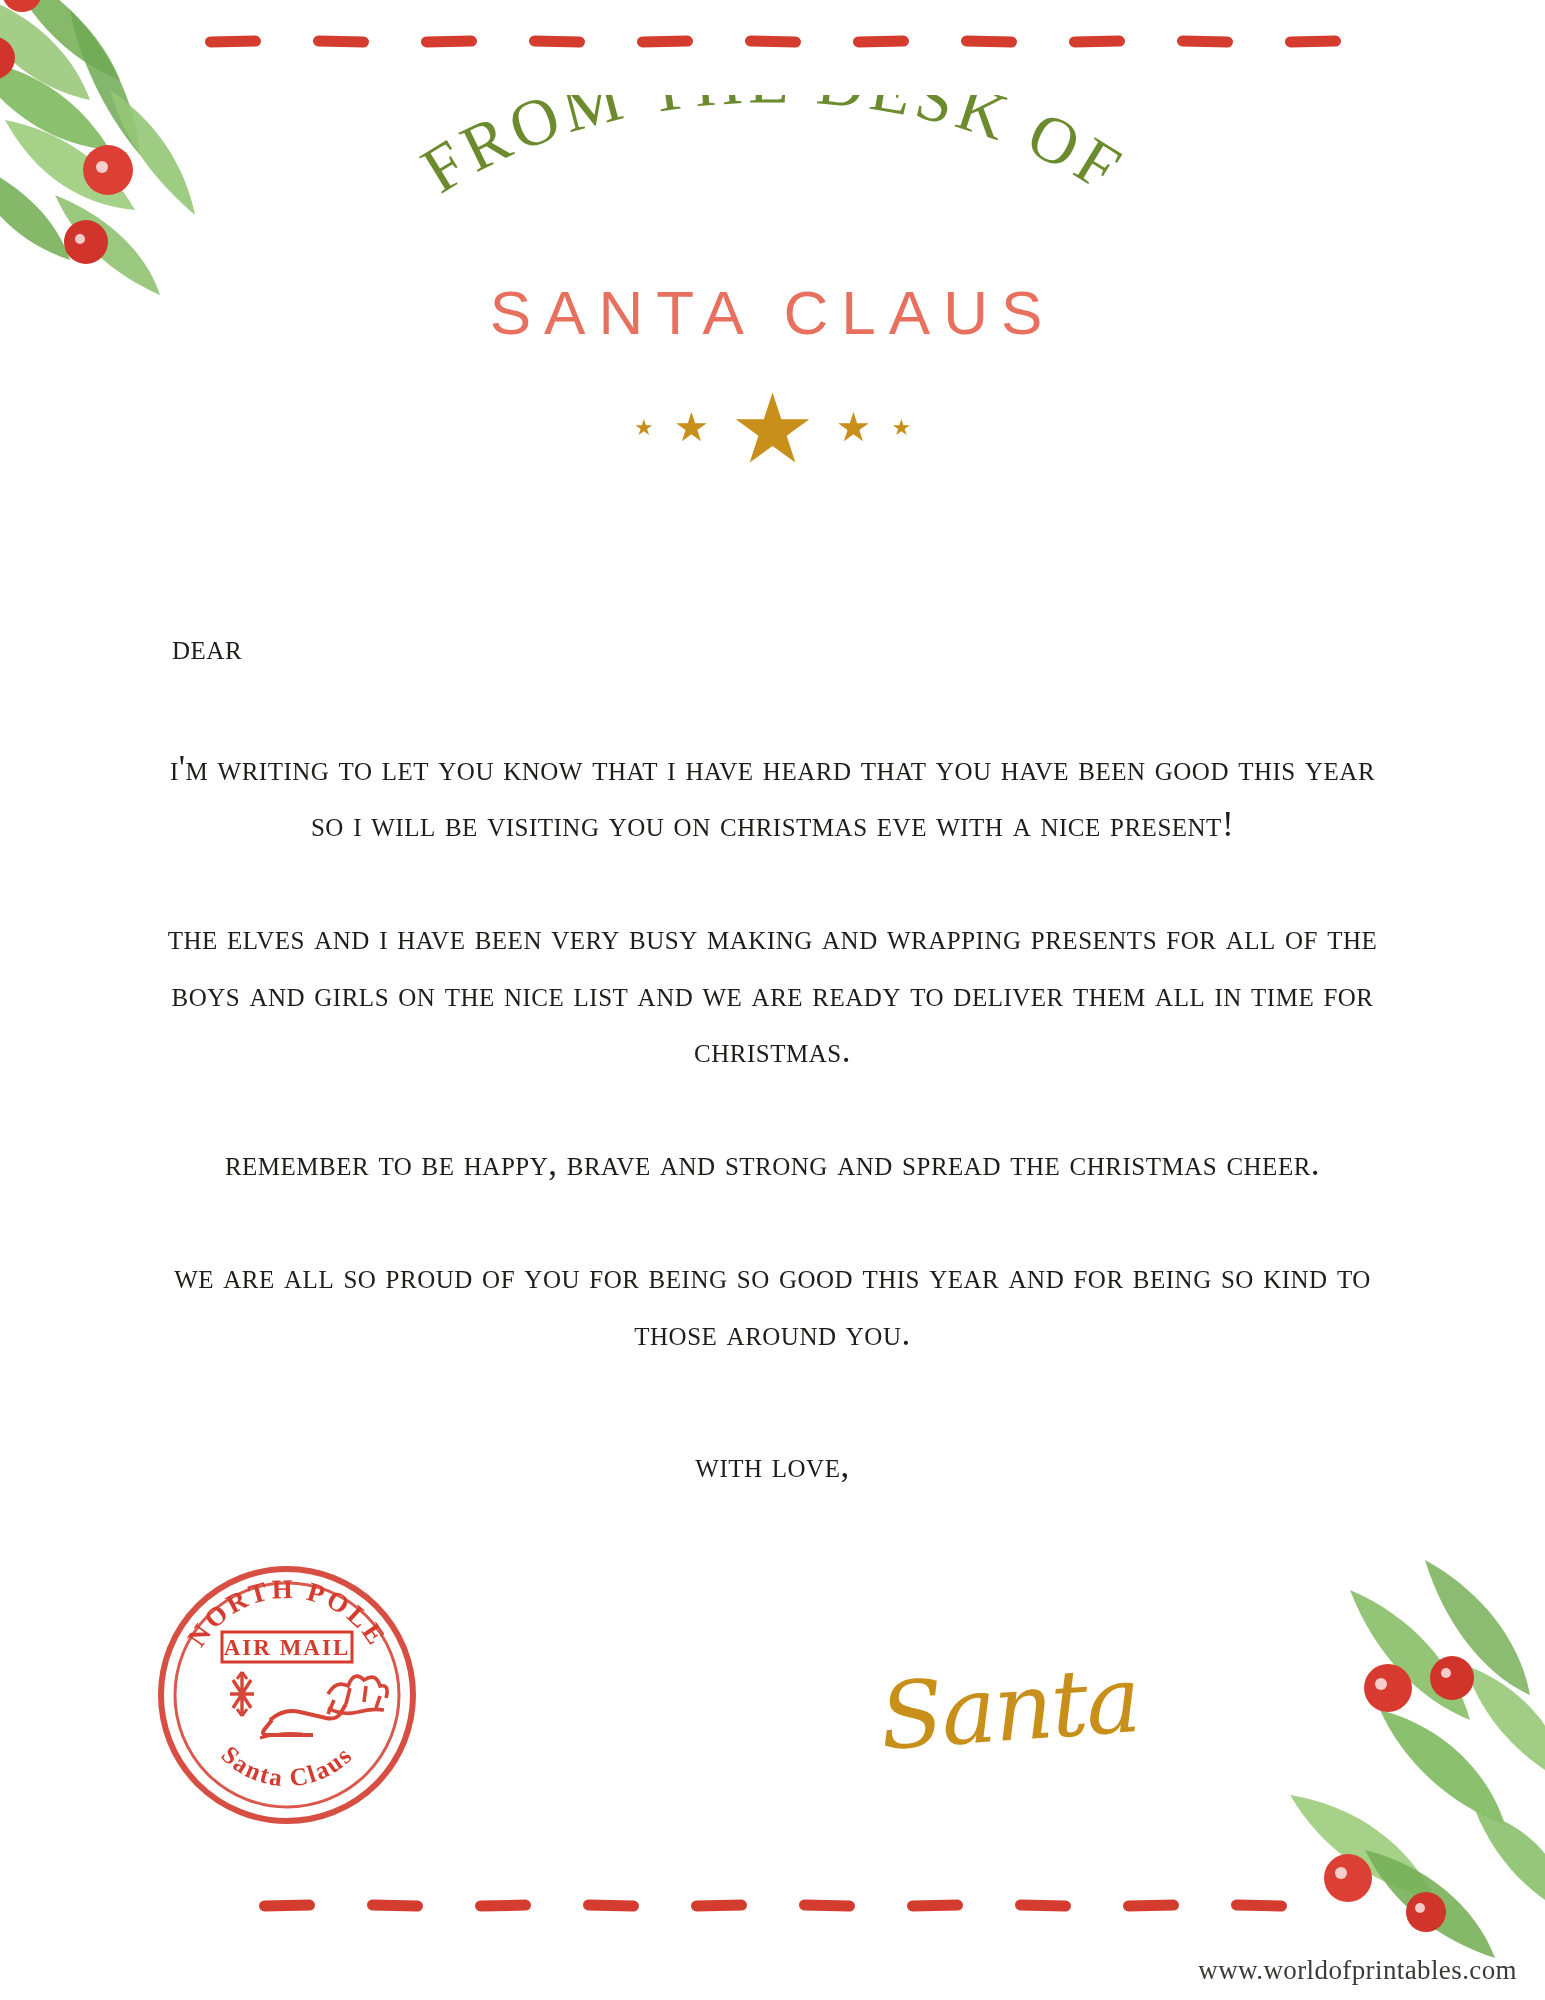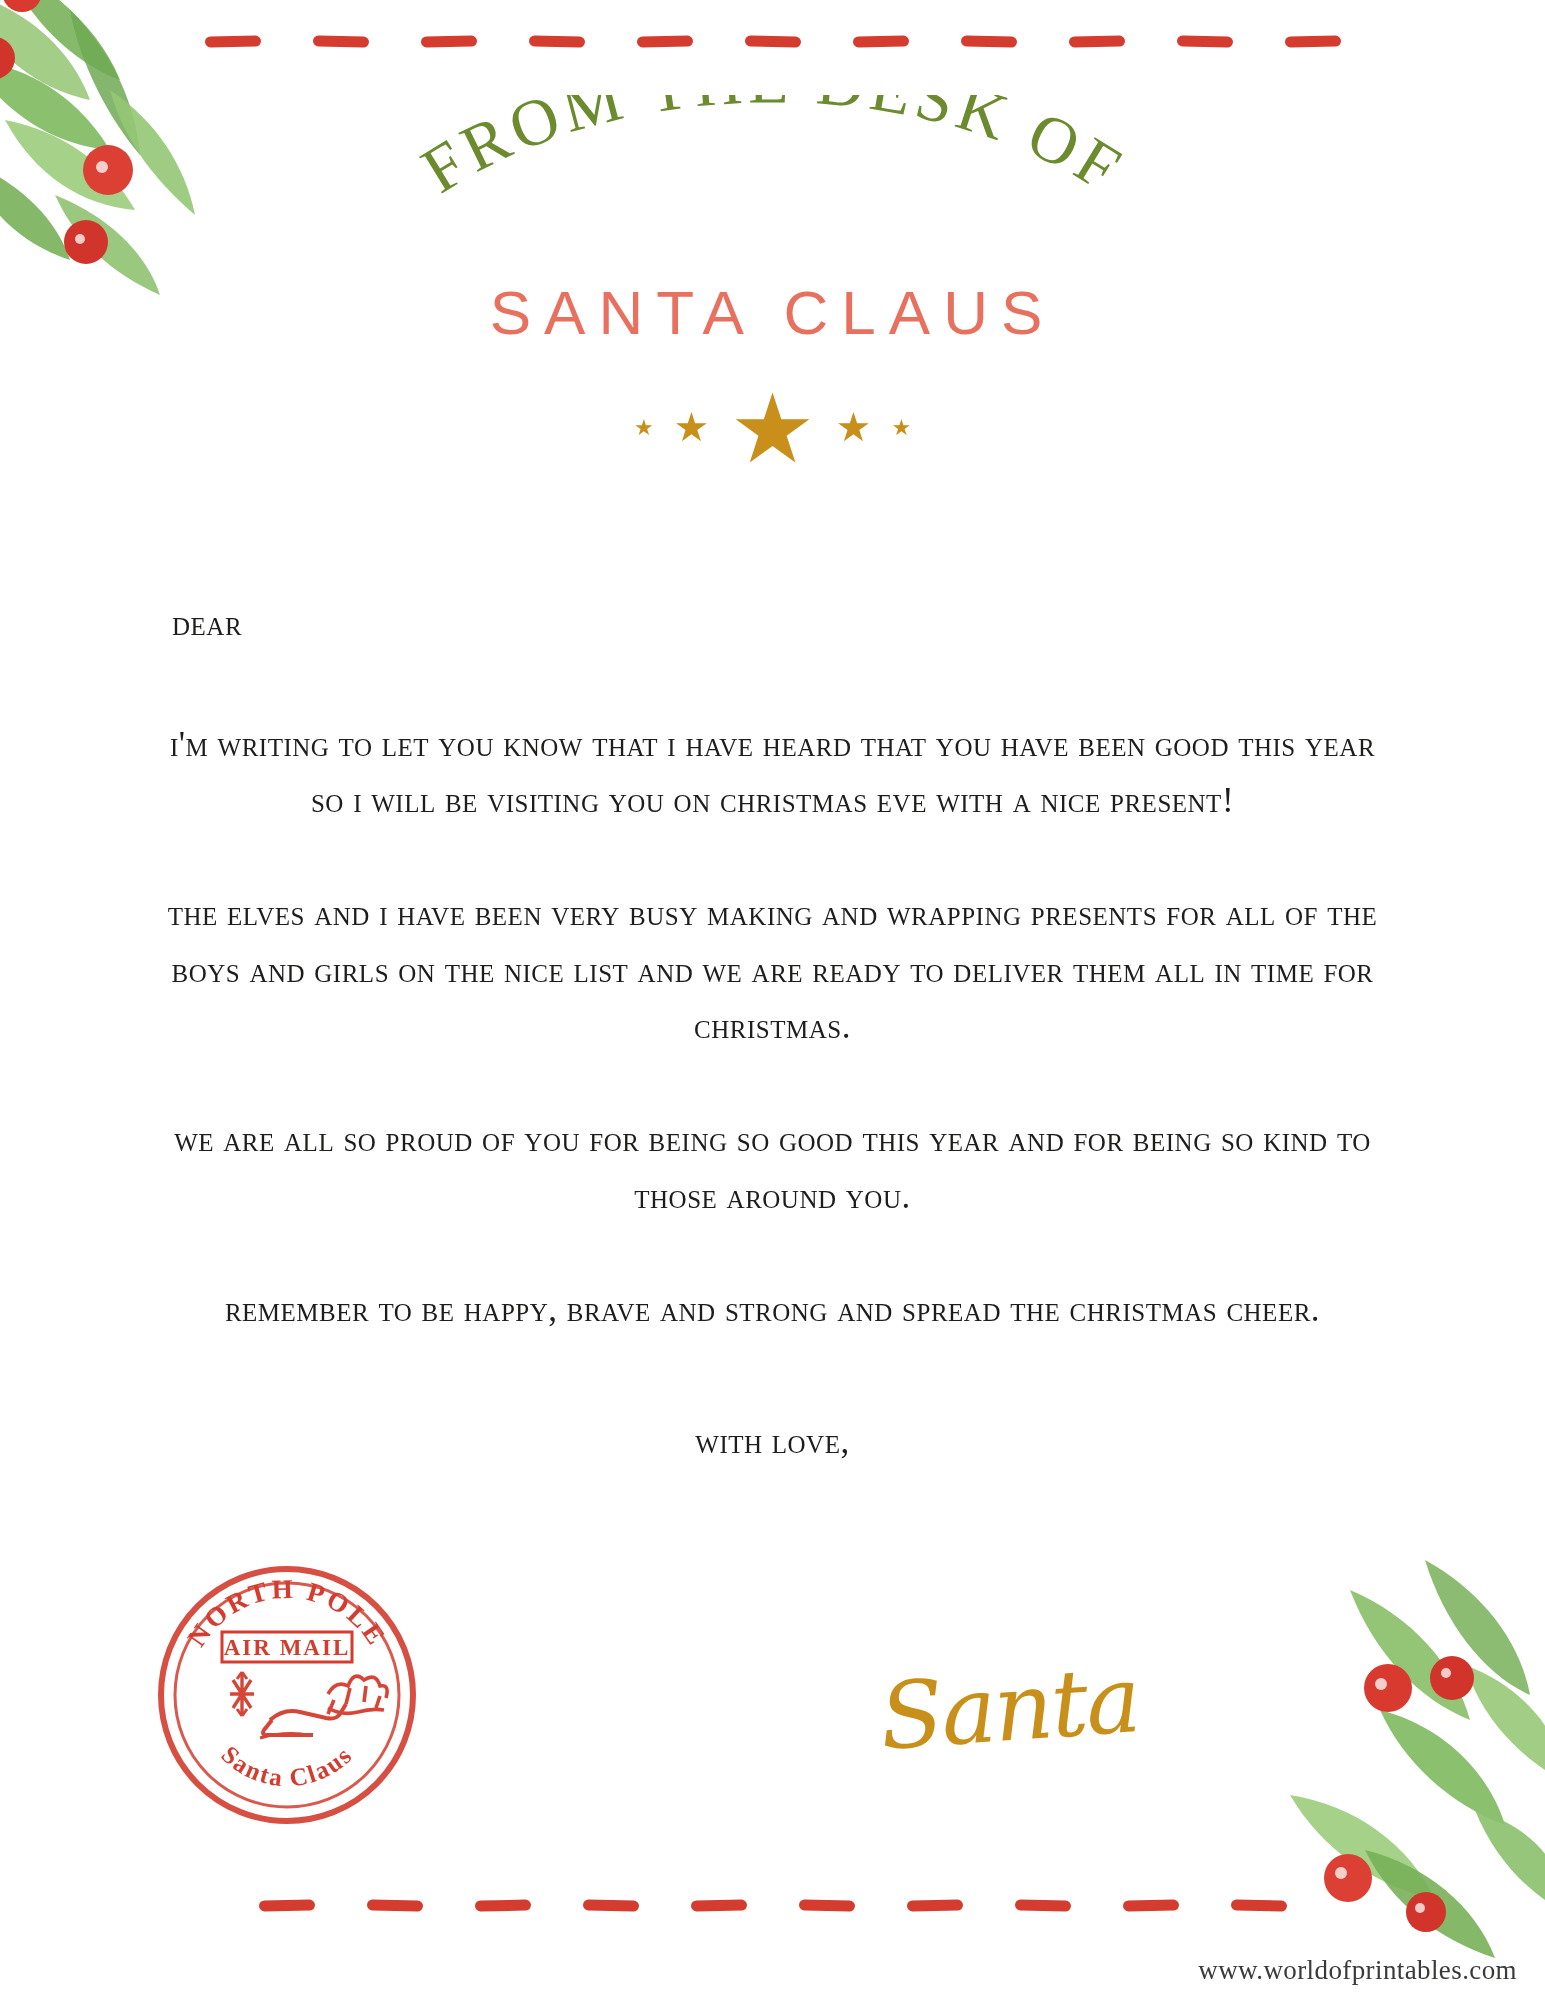--- a/index.html
+++ b/index.html
@@ -83,21 +83,21 @@
   }
   .s1 { font-size: 22px; }
   .s2 { font-size: 40px; }
   .s3 { font-size: 96px; margin-top: 4px; }
   .s4 { font-size: 40px; }
   .s5 { font-size: 22px; }
 
   
   .letter {
     position: absolute;
-    top: 596px;
+    top: 620px;
     left: 150px;
     width: 1245px;
     color: #1d1d1b;
     font-family: "Liberation Serif", serif;
     font-size: 35px;
     line-height: 1.62;
     letter-spacing: 0.5px;
     text-align: center;
   }
   .letter p {
@@ -216,22 +216,22 @@
     <span class="star s3">★</span>
     <span class="star s4">★</span>
     <span class="star s5">★</span>
   </div>
 </div>
 
 <div class="letter">
   <p class="salutation">Dear</p>
   <p>I'm writing to let you know that I have heard that you have been good this year so I will be visiting you on Christmas Eve with a nice present!</p>
   <p>The elves and I have been very busy making and wrapping presents for all of the boys and girls on the nice list and we are ready to deliver them all in time for Christmas.</p>
+  <p>Remember to be happy, brave and strong and spread the Christmas cheer.</p>
   <p>We are all so proud of you for being so good this year and for being so kind to those around you.</p>
-  <p>Remember to be happy, brave and strong and spread the Christmas cheer.</p>
   <p class="signoff">With love,</p>
 </div>
 
 <div class="signature">Santa</div>
 
 <div class="stamp">
   <svg viewBox="0 0 270 270" width="270" height="270" xmlns="http://www.w3.org/2000/svg">
     <defs>
       <path id="topArc" d="M 38 135 A 97 97 0 0 1 232 135"></path>
       <path id="botArc" d="M 44 135 A 91 91 0 0 0 226 135"></path>

